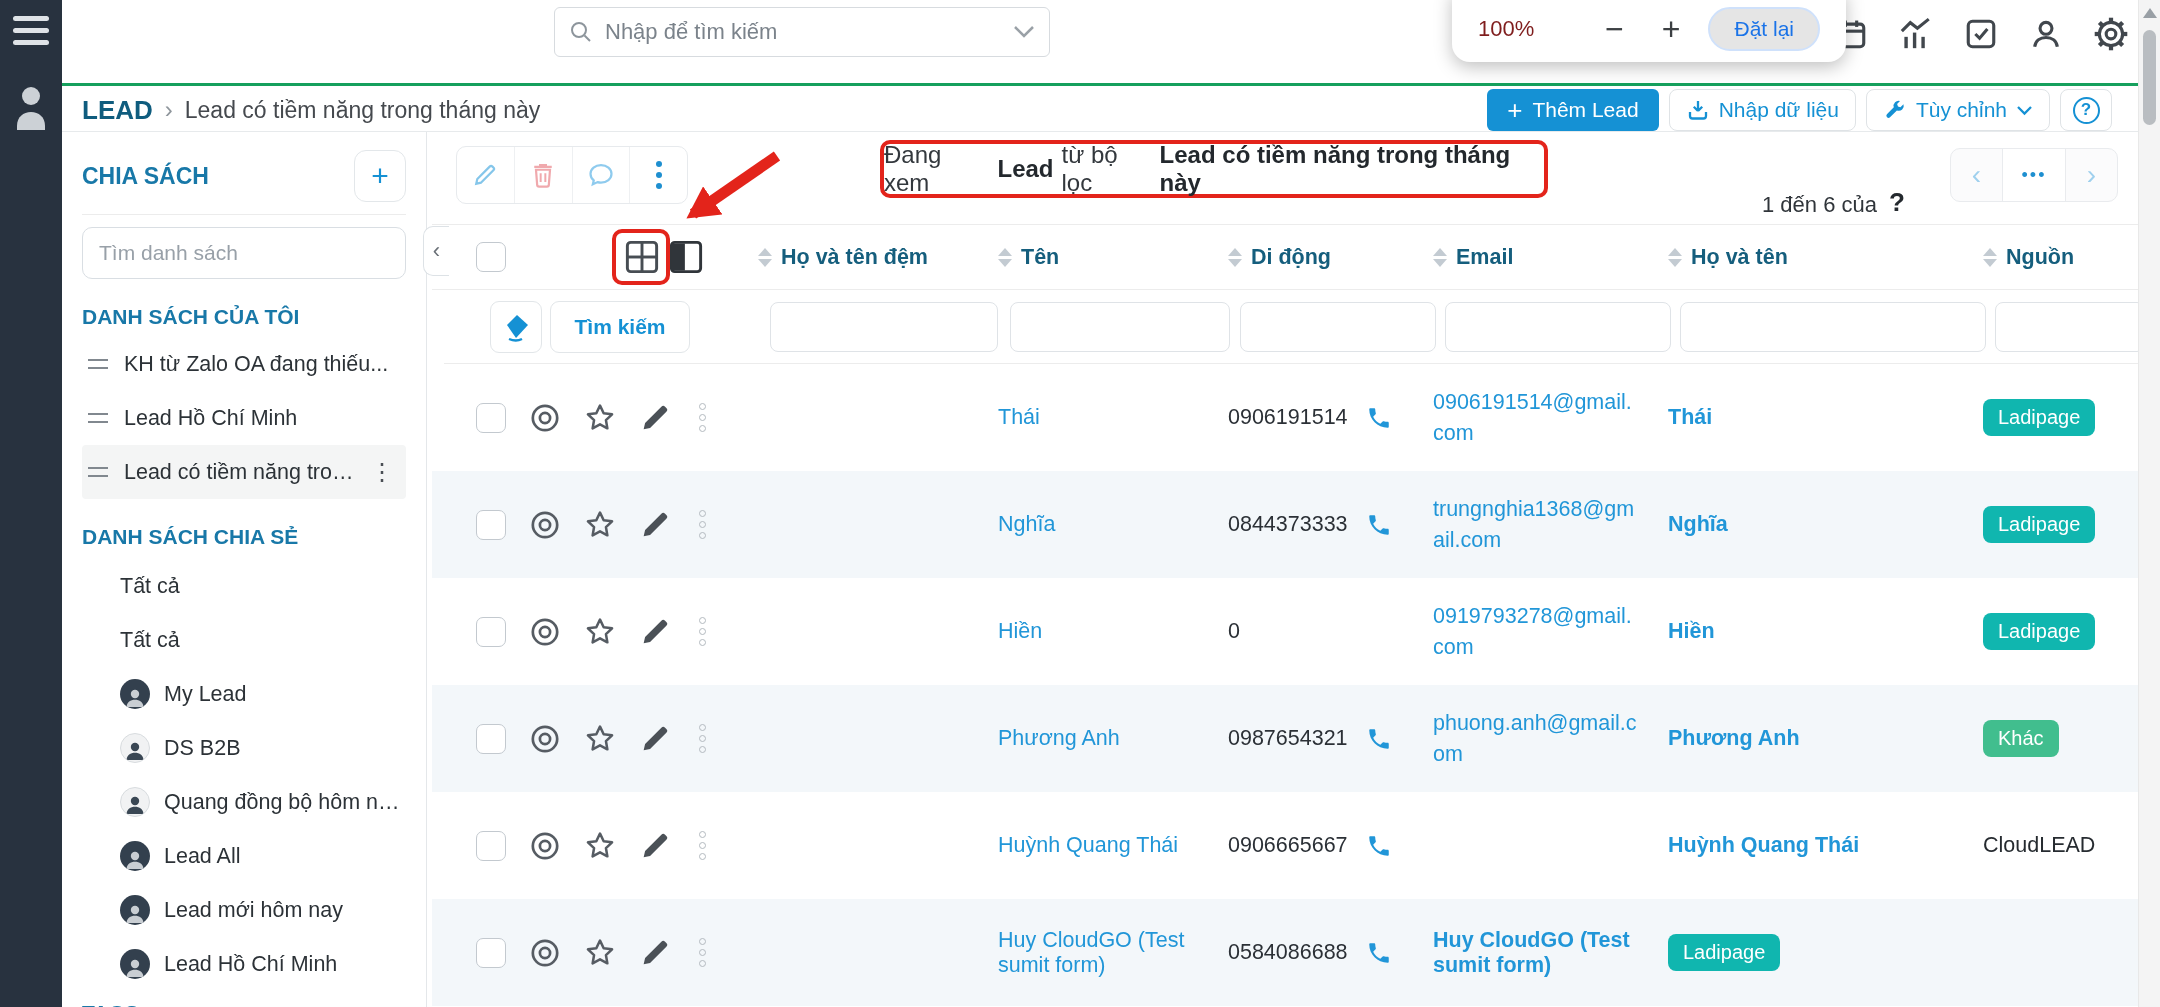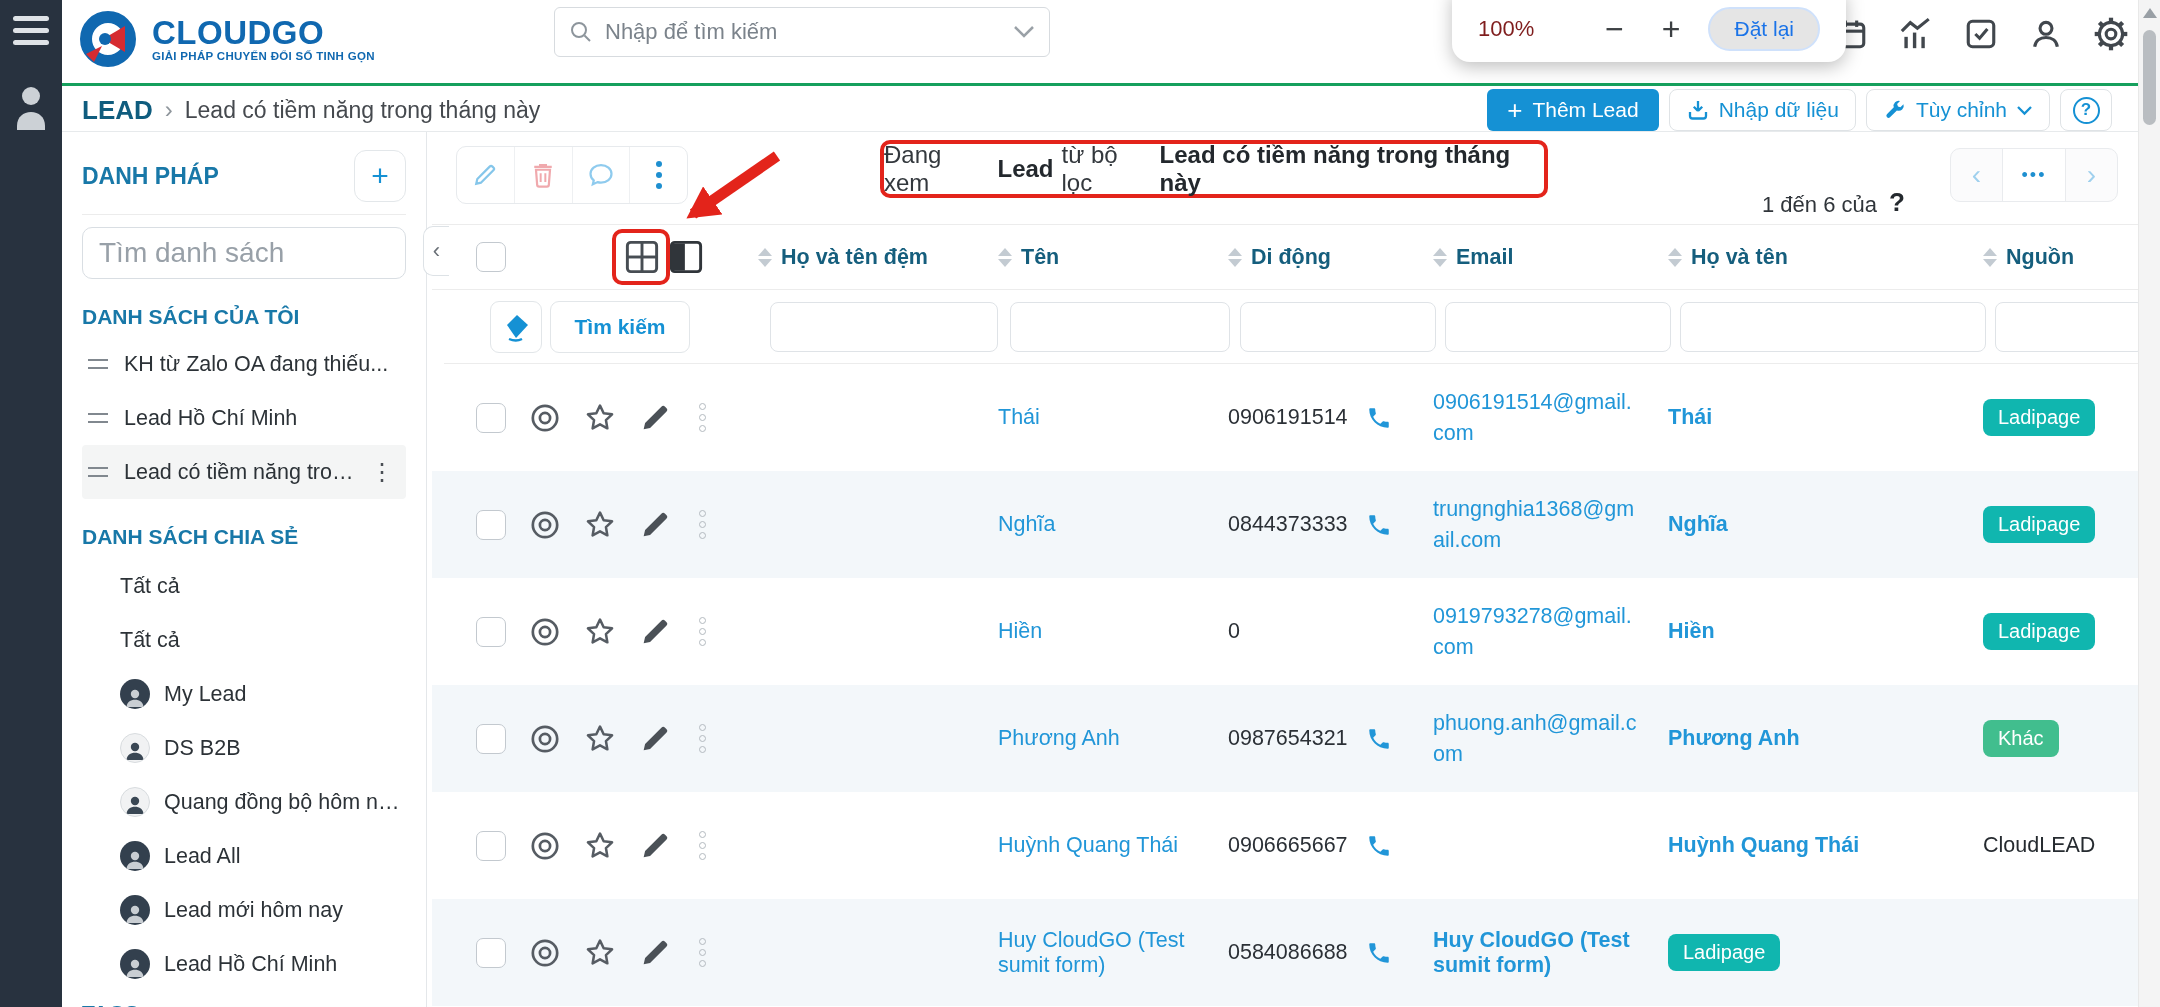--- a/index.html
+++ b/index.html
@@ -54,21 +54,21 @@
 
   
   .sidebar { position:absolute; left:62px; top:132px; width:365px; height:875px; background:#fff;
              border-right:1px solid #e4e7ea; padding:18px 20px 0 20px; overflow:hidden; }
   .sb-head { display:flex; align-items:center; height:52px; }
   .sb-title { font-size:23px; font-weight:700; color:#1878a8; }
   .sb-add { margin-left:auto; width:52px; height:52px; border:1px solid #e3e7ea; border-radius:12px;
             background:#fff; color:#1591d4; font-size:30px; cursor:pointer; line-height:1; }
   .sb-div { height:1px; background:#ececec; margin:12px 0; }
   .sb-search { width:100%; height:52px; border:1px solid #d9dee3; border-radius:10px; padding:0 16px;
-               font-size:28px; color:#a21caf; outline:none; font-family:inherit; }
+               font-size:21px; color:#a21caf; outline:none; font-family:inherit; }
   .sb-search::placeholder { color:#98a0a8; }
   .sb-sec { font-size:21px; font-weight:700; color:#1878a8; margin-top:26px; height:26px; }
   .sb-list { margin-top:6px; }
   .sb-item { display:flex; align-items:center; height:54px; padding:0 6px; cursor:pointer;
              font-size:21.5px; color:#2c3237; border-radius:4px; }
   .sb-item.sel { background:#f4f5f5; }
   .handle { width:20px; height:10px; border-top:2.5px solid #81888f; border-bottom:2.5px solid #81888f;
             margin-right:16px; flex:none; }
   .sb-label { white-space:nowrap; overflow:hidden; text-overflow:ellipsis; }
   .kebab { margin-left:auto; font-size:24px; color:#4a4f55; padding:0 6px; }
@@ -173,32 +173,20 @@
       <i></i>
       <i></i>
     </div>
   <svg class="rail-person" viewBox="0 0 34 52">
     <circle cx="17" cy="14" r="9" fill="currentColor"></circle>
     <path d="M3 44c0-9 6.3-14 14-14s14 5 14 14v4H3z" fill="currentColor"></path>
   </svg>
 </div>
 
 <div class="topbar">
-  <div class="logo">
-    <svg width="62" height="62" viewBox="0 0 62 62">
-      <circle cx="30" cy="31" r="22" fill="none" stroke="#1068b0" stroke-width="12"></circle>
-      <polygon points="47,18 25,31 47,44" fill="#d62b31"></polygon>
-      <circle cx="27" cy="31" r="6" fill="#1068b0"></circle>
-      <polygon points="8,46 24,38 16,54" fill="#d62b31"></polygon>
-    </svg>
-    <div class="logo-text">
-      <div class="ttl">CLOUDGO</div>
-      <div class="tag">GIẢI PHÁP CHUYỂN ĐỔI SỐ TINH GỌN</div>
-    </div>
-  </div>
 
   <div class="gsearch">
     <svg width="24" height="24" viewBox="0 0 24 24">
       <circle cx="10" cy="10" r="7" fill="none" stroke="#8d959c" stroke-width="2"></circle>
       <line x1="15.5" y1="15.5" x2="21" y2="21" stroke="#8d959c" stroke-width="2"></line>
     </svg>
     <input placeholder="Nhập để tìm kiếm" style="">
     <svg width="22" height="14" viewBox="0 0 22 14">
       <polyline points="2,2 11,11 20,2" fill="none" stroke="#9aa1a7" stroke-width="2.5"></polyline>
     </svg>
@@ -276,21 +264,21 @@
     </button>
     <button class="btn-light btn-help">
       <span class="qmark">?</span>
     </button>
   </div>
 </div>
 <div class="hline"></div>
 
 <div class="sidebar">
   <div class="sb-head">
-    <span class="sb-title">DANH PHÁP</span>
+    <span class="sb-title">CHIA SÁCH</span>
     <button class="sb-add">+</button>
   </div>
   <div class="sb-div"></div>
   <input class="sb-search" placeholder="Tìm danh sách" style="">
   <div class="sb-sec">DANH SÁCH CỦA TÔI</div>
   <div class="sb-list">
       <div class="sb-item">
     <span class="handle"></span>
     <span class="sb-label">KH từ Zalo OA đang thiếu...</span>
 

